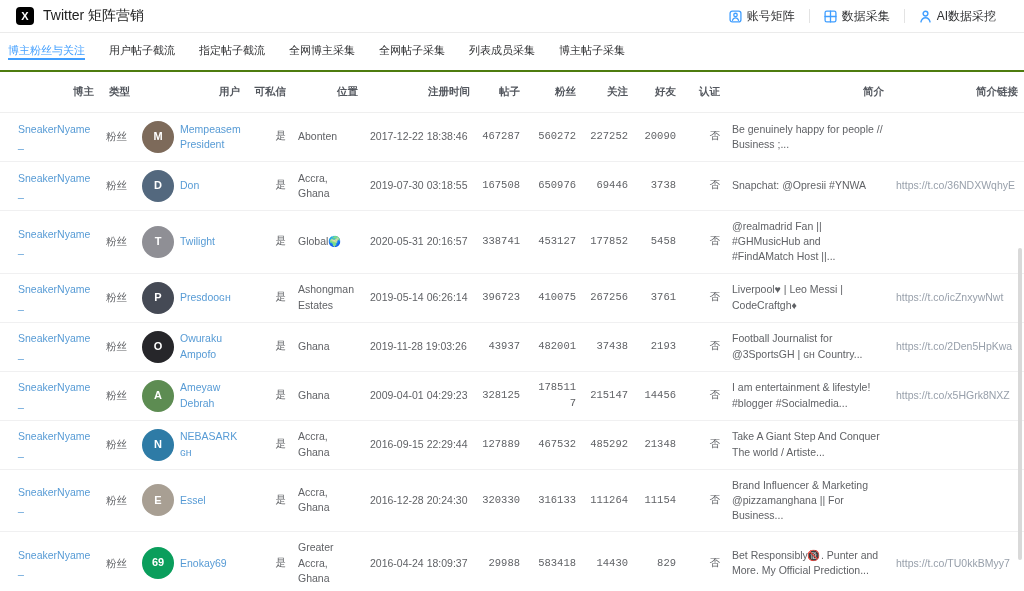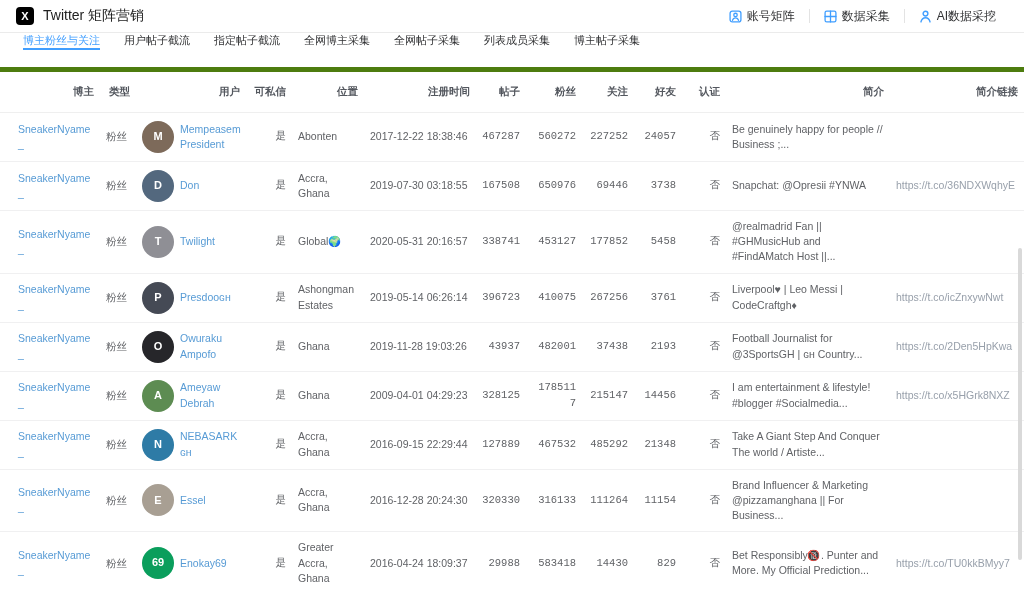--- a/index.html
+++ b/index.html
@@ -16,21 +16,21 @@
   .topbar-left { display:flex; align-items:center; gap:9px; }
   .logo { width:18px; height:18px; background:#000; color:#fff; border-radius:4px;
           font-size:11px; font-weight:bold; display:flex; align-items:center; justify-content:center; }
   .app-title { font-size:14px; color:#212121; }
   .topbar-right { display:flex; align-items:center; }
   .nav-item { display:flex; align-items:center; gap:5px; font-size:12px; color:#303133;
               padding:0 14px; cursor:pointer; white-space:nowrap; }
   .nav-item svg { display:block; }
   .vdiv { width:1px; height:14px; background:#e3e3e3; }
   
-  .tabbar { display:flex; border-bottom:5px solid #4d7c0f; padding-left:23px; height:39px; align-items:flex-start; }
+  .tabbar { display:flex; border-bottom:2px solid #4d7c0f; padding-left:8px; height:39px; align-items:center; }
   .tab { font-size:11px; color:#303133; margin-right:24px; display:flex; align-items:center;
          border-bottom:2px solid transparent; cursor:pointer; white-space:nowrap; }
   .tab.active { color:#409eff; border-bottom-color:#409eff; }
   
   table { width:1024px; border-collapse:collapse; table-layout:fixed; font-size:10.5px; }
   th { font-weight:bold; color:#53575e; text-align:right; padding:13px 6px;
        border-bottom:1px solid #efefef; white-space:nowrap; }
   td { padding:8px 6px; border-bottom:1px solid #f0f0f1; vertical-align:middle;
        line-height:1.45; color:#606266; word-wrap:break-word; }
   th:first-child, td:first-child { padding-left:18px; }
@@ -161,21 +161,21 @@
             <span class="avatar" style="background-color: rgb(125, 106, 90);">M</span>
             <a class="link">Mempeasem President</a>
           </div>
         </td>
         <td class="c">是</td>
         <td>Abonten</td>
         <td>2017-12-22 18:38:46</td>
         <td class="c">467287</td>
         <td class="c">560272</td>
         <td class="c">227252</td>
-        <td class="c">24057</td>
+        <td class="c">20090</td>
         <td class="c">否</td>
         <td>Be genuinely happy for people // Business ;...</td>
         <td><a class="biolink"></a></td>
       </tr>
 
       <tr>
         <td><a class="link">SneakerNyame_</a></td>
         <td>粉丝</td>
         <td>
           <div class="user-cell">

